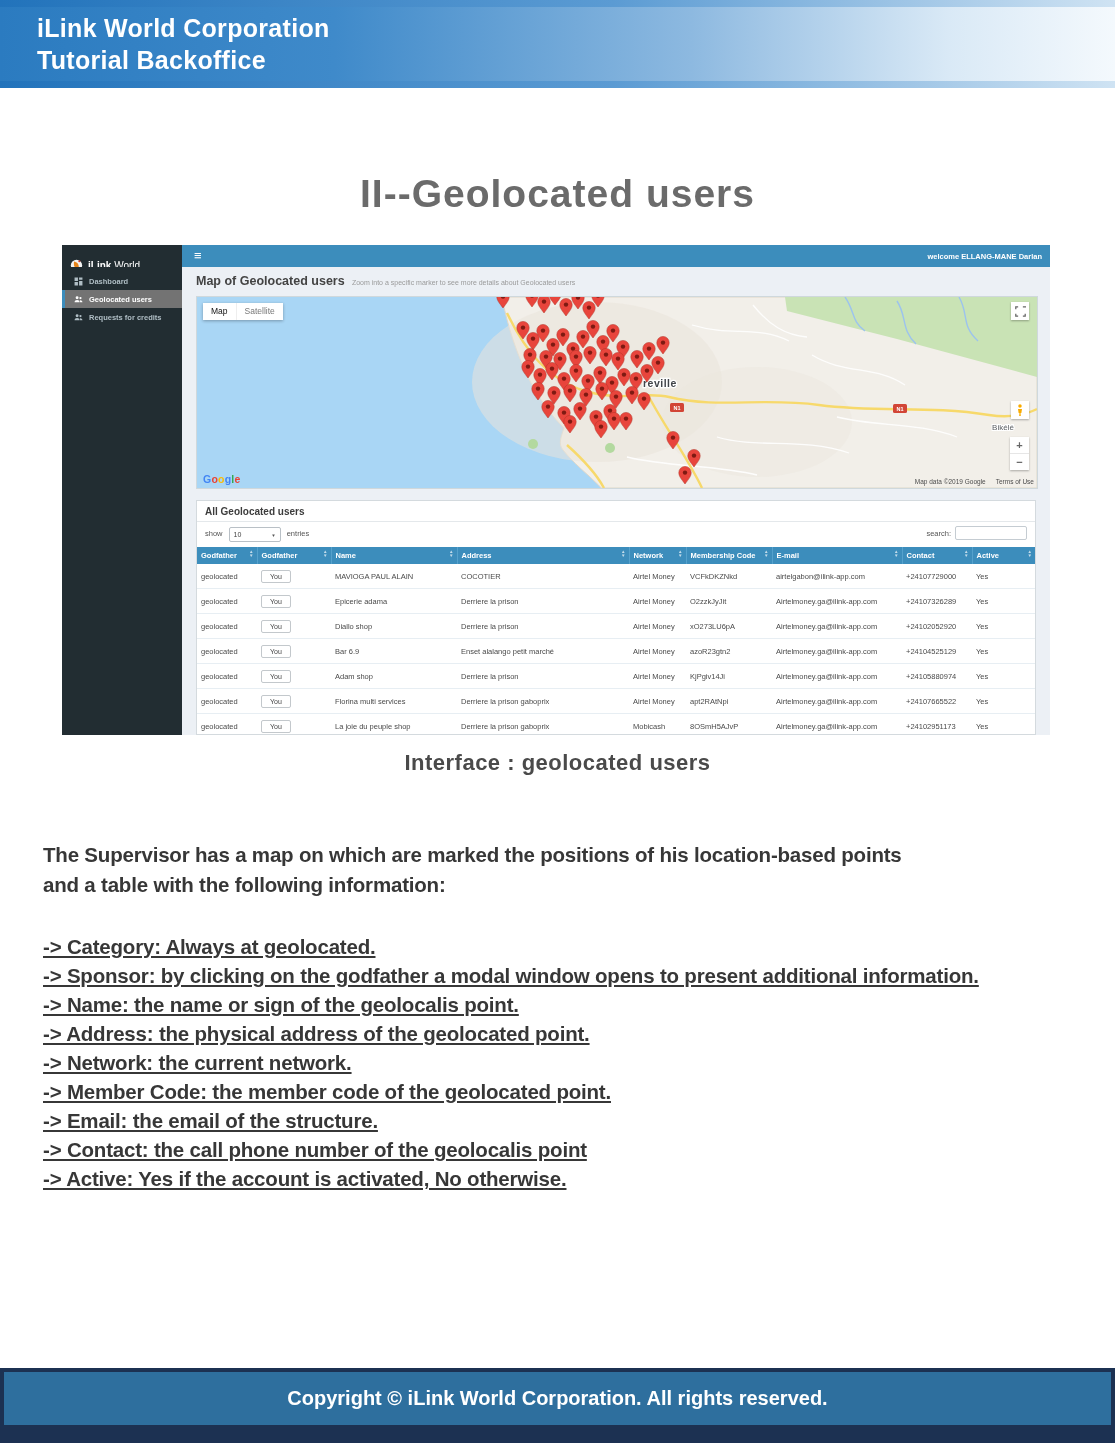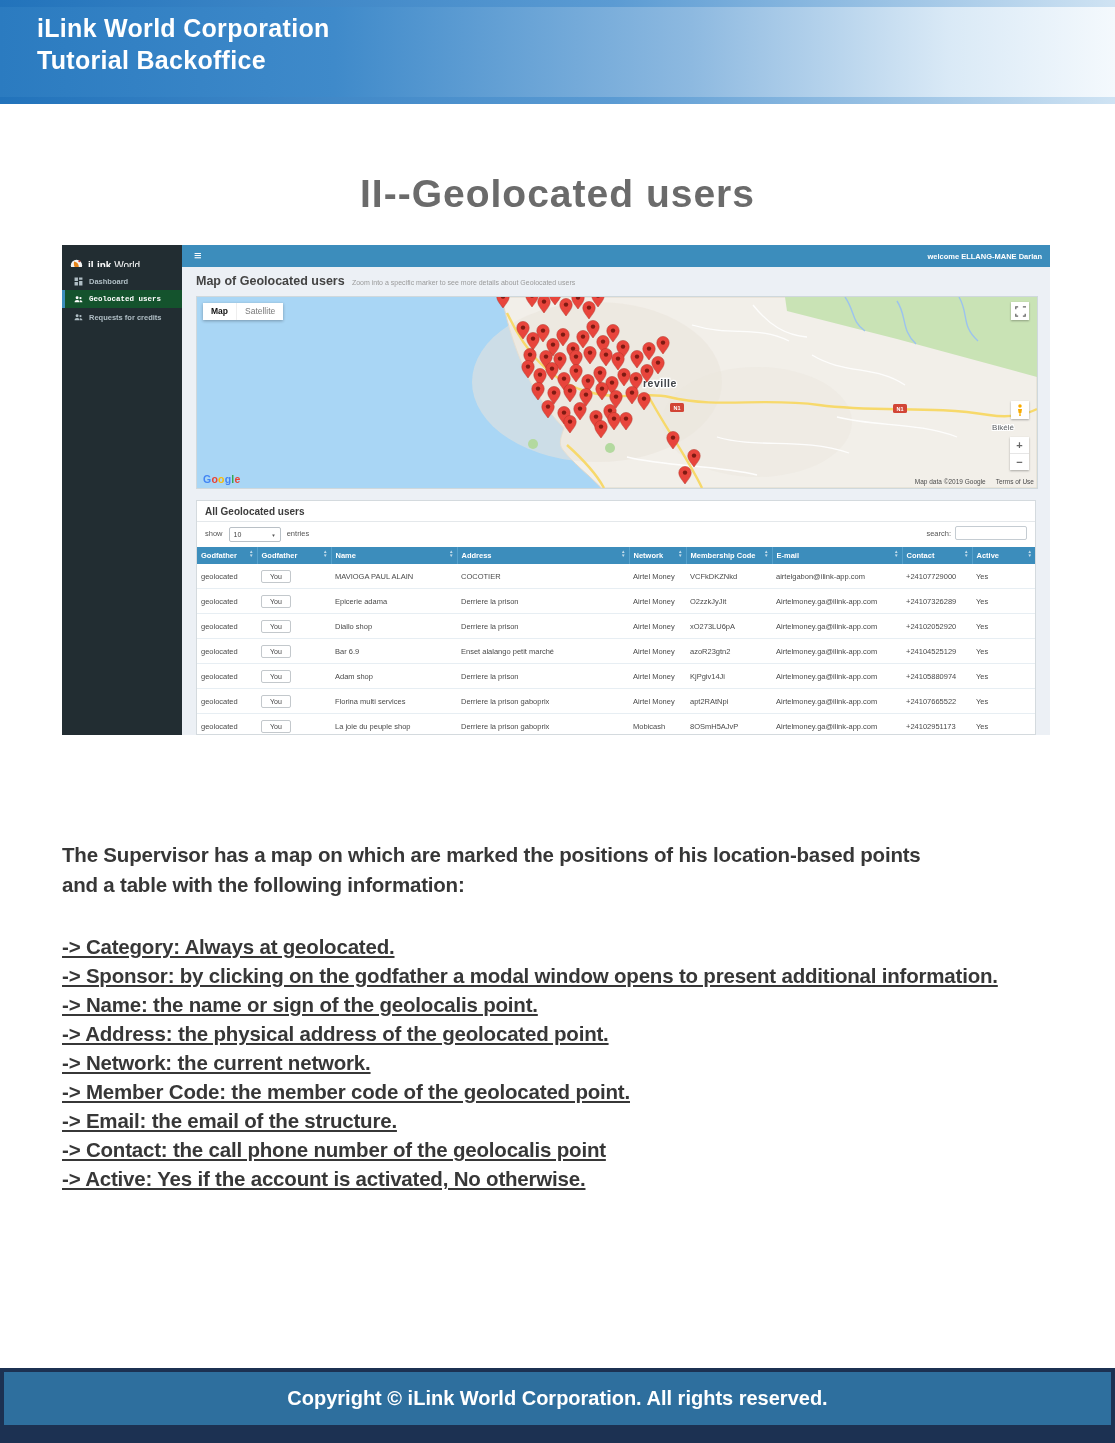--- a/index.html
+++ b/index.html
@@ -1,33 +1,33 @@
 <!DOCTYPE html>
 <html><head>
 <meta charset="utf-8">
 <style>
   html,body{margin:0;padding:0;background:#ffffff;}
   .page{position:relative;width:1115px;height:1443px;background:#fff;overflow:hidden;
         font-family:"Liberation Sans",sans-serif;}
 
   
-  .banner{position:absolute;top:0;left:0;width:100%;height:104px;
+  .banner{position:absolute;top:0;left:0;width:100%;height:88px;
           background:linear-gradient(90deg,#2b7bc0 0%,#3f8aca 30%,#8db9e0 62%,#d9e9f6 85%,#f4f9fd 100%);}
   .banner::before,.banner::after{content:"";position:absolute;left:0;width:100%;height:7px;
           background:linear-gradient(90deg,#2273bb 0%,#5b9bd3 55%,#cfe3f3 100%);}
   .banner::before{top:0}.banner::after{bottom:0}
   .banner-text{position:absolute;left:37px;color:#fff;font-size:25px;font-weight:600;letter-spacing:.3px;}
   .banner-line1{top:14px}.banner-line2{top:46px}
 
   
   .doc-title{position:absolute;top:172px;left:0;width:100%;text-align:center;margin:0;
              font-size:39px;font-weight:700;color:#6b6b6b;letter-spacing:1px;}
   .caption{position:absolute;top:750px;left:0;width:100%;text-align:center;
            font-size:22px;font-weight:700;color:#4a4a4a;letter-spacing:.5px;}
-  .bodytext{position:absolute;left:62px;top:840px;width:1010px;
+  .bodytext{position:absolute;left:43px;top:840px;width:1010px;
             font-size:20.5px;font-weight:700;color:#373737;letter-spacing:-.2px;}
   .para-line{line-height:30px;}
   .bullets{margin-top:32px;}
   .bullet-line{line-height:29px;text-decoration:underline;}
 
   
   .footer-box{position:absolute;left:0;top:1368px;width:100%;height:61px;box-sizing:border-box;
               background:#2e6f9e;border:4px solid #1c3152;display:flex;align-items:center;justify-content:center;
               color:#fff;font-size:20px;font-weight:700;}
   .footer-strip{position:absolute;left:0;top:1429px;width:100%;height:14px;background:#1c3152;}
@@ -38,35 +38,35 @@
   .brand{width:120px;background:#222d32;color:#fff;display:flex;align-items:center;gap:5px;
          padding-left:8px;box-sizing:border-box;font-size:10px;}
   .brand b{font-weight:700}
   .topbar-main{flex:1;background:#3c8dbc;position:relative;}
   .menu-toggle{position:absolute;left:12px;top:3px;color:#fff;font-size:13px;font-weight:700;cursor:pointer;}
   .welcome{position:absolute;right:8px;top:7px;color:#fff;font-size:7.5px;font-weight:700;}
 
   .sidebar{position:absolute;top:22px;left:0;width:120px;bottom:0;background:#222d32;padding-top:5px;box-sizing:border-box;}
   .side-item{display:flex;align-items:center;gap:6px;height:18px;padding-left:9px;color:#b0bec5;
              font-size:7.5px;font-weight:700;border-left:3px solid transparent;box-sizing:border-box;cursor:pointer;}
-  .side-item.active{background:#14532d;color:#fff;border-left-color:#3c8dbc;font-family:Liberation Mono, monospace;}
+  .side-item.active{background:#737373;color:#fff;border-left-color:#3c8dbc;}
   .side-item svg{width:9px;height:9px;fill:currentColor;flex:none;}
 
   .content{position:absolute;left:120px;top:22px;right:0;bottom:0;background:#ecf0f5;}
   .content-header{padding:7px 14px 0;}
   .ch-title{font-size:12.5px;font-weight:700;color:#434343;}
   .ch-sub{font-size:7px;color:#9a9a9a;margin-left:5px;}
 
   
   .map-wrap{position:absolute;left:14px;top:29px;width:840px;height:191px;border:1px solid #cfd8dc;
             background:#a9d6f5;overflow:hidden;}
   .map-svg{position:absolute;left:0;top:0;width:100%;height:100%;display:block;}
   .map-type{position:absolute;left:6px;top:6px;display:flex;background:#fff;box-shadow:0 1px 3px rgba(0,0,0,.3);}
   .mt-btn{padding:0 8px;height:17px;line-height:17px;font-size:8.5px;cursor:pointer;}
-  .mt-map{font-weight:700;color:#111;}
+  .mt-map{font-weight:400;color:#111;}
   .mt-sat{color:#787878;border-left:1px solid #eee;}
   .map-btn{position:absolute;background:#fff;box-shadow:0 1px 2px rgba(0,0,0,.3);
            display:flex;align-items:center;justify-content:center;cursor:pointer;}
   .fullscreen-btn{right:8px;top:5px;width:18px;height:18px;}
   .pegman-btn{right:8px;top:104px;width:18px;height:18px;}
   .zoom-box{position:absolute;right:8px;top:140px;width:19px;background:#fff;box-shadow:0 1px 2px rgba(0,0,0,.3);}
   .zoom-cell{height:16px;display:flex;align-items:center;justify-content:center;
              font-size:11px;color:#666;font-weight:700;cursor:pointer;}
   .zoom-out{border-top:1px solid #e6e6e6;}
   .glogo{position:absolute;left:6px;bottom:3px;font-size:10.5px;font-weight:700;letter-spacing:.2px;}
@@ -581,20 +581,21 @@
                 <td>Airtelmoney.ga@ilink-app.com</td>
                 <td>+24102951173</td>
                 <td>Yes</td>
               </tr>
             </tbody>
         </table>
       </div>
     </main>
   </div>
 
+  <div class="caption">Interface : geolocated users</div>
   <div class="bodytext">
     <div class="para-line">The Supervisor has a map on which are marked the positions of his location-based points</div>
     <div class="para-line">and a table with the following information:</div>
     <div class="bullets" id="bullets">
         <div class="bullet-line">-&gt; Category: Always at geolocated.</div>
         <div class="bullet-line">-&gt; Sponsor: by clicking on the godfather a modal window opens to present additional information.</div>
         <div class="bullet-line">-&gt; Name: the name or sign of the geolocalis point.</div>
         <div class="bullet-line">-&gt; Address: the physical address of the geolocated point.</div>
         <div class="bullet-line">-&gt; Network: the current network.</div>
         <div class="bullet-line">-&gt; Member Code: the member code of the geolocated point.</div>

